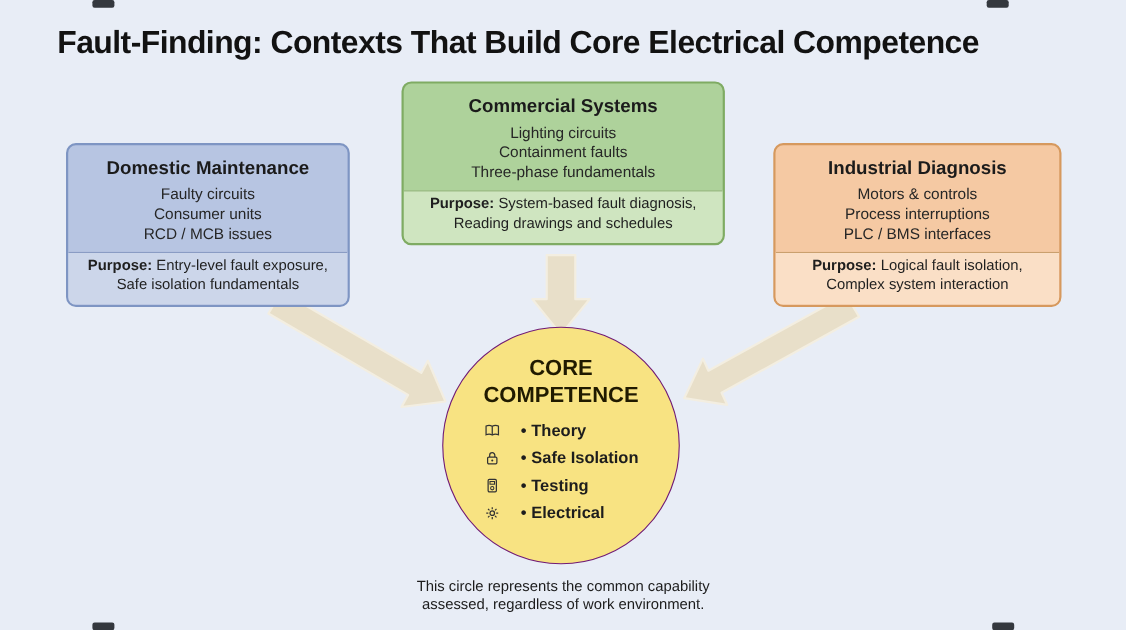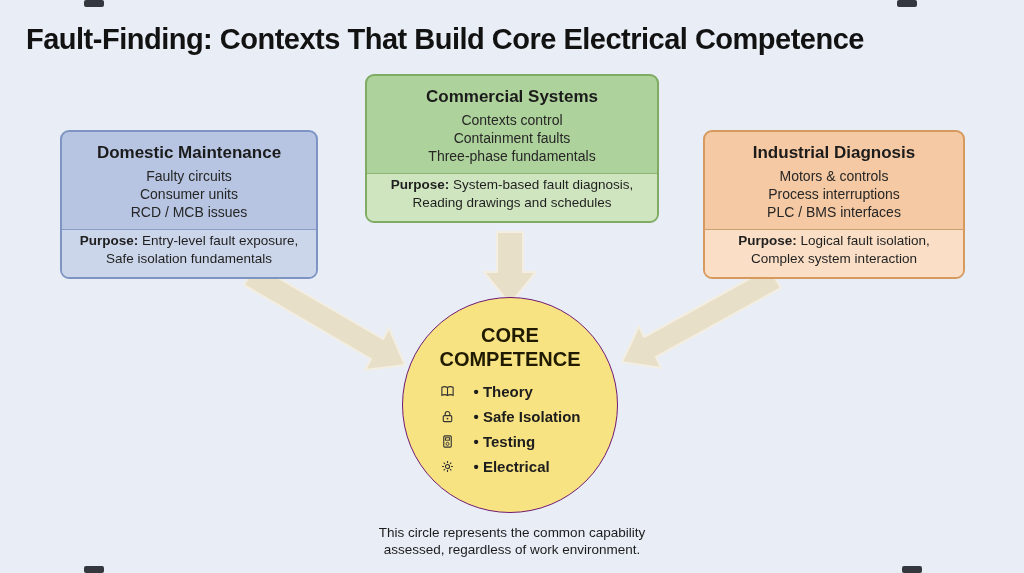--- a/index.html
+++ b/index.html
@@ -1,21 +1,21 @@
 <!DOCTYPE html>
 <html><head>
 <meta charset="utf-8">
 <style>
   html,body{margin:0;padding:0;background:#e8edf6;}
   .canvas{
     position:relative;width:1024px;height:573px;background:#e8edf6;
     font-family:"Liberation Sans",sans-serif;overflow:hidden;
   }
   .title{
-    position:absolute;top:23px;left:0;width:890px;text-align:center;
+    position:absolute;top:23px;left:0;width:890px;text-align:right;
     font-size:29px;font-weight:bold;color:#121212;letter-spacing:-.5px;
   }
   
   .arrows{position:absolute;left:0;top:0;z-index:0;}
   
   .box{position:absolute;z-index:1;border-radius:9px;border:2px solid;overflow:hidden;box-sizing:border-box;}
   .box .main{padding:10px 4px 8px;text-align:center;}
   .box-title{font-size:17px;font-weight:bold;color:#1b1b1b;line-height:22px;margin-bottom:3px;}
   .box-item{font-size:14px;color:#262626;line-height:18px;}
   .purpose{padding:2px 10px 9px;text-align:center;font-size:13.5px;color:#1f1f1f;line-height:18px;border-top:1.5px solid;}
@@ -65,21 +65,21 @@
       <div class="box-item">Faulty circuits</div>
       <div class="box-item">Consumer units</div>
       <div class="box-item">RCD / MCB issues</div>
     </div>
     <div class="purpose"><b>Purpose:</b><span> Entry-level fault exposure, Safe isolation fundamentals</span></div>
   </div>
 
   <div class="box commercial">
     <div class="main">
       <div class="box-title">Commercial Systems</div>
-      <div class="box-item">Contexts control</div>
+      <div class="box-item">Lighting circuits</div>
       <div class="box-item">Containment faults</div>
       <div class="box-item">Three-phase fundamentals</div>
     </div>
     <div class="purpose"><b>Purpose:</b><span> System-based fault diagnosis, Reading drawings and schedules</span></div>
   </div>
 
   <div class="box industrial">
     <div class="main">
       <div class="box-title">Industrial Diagnosis</div>
       <div class="box-item">Motors &amp; controls</div>

